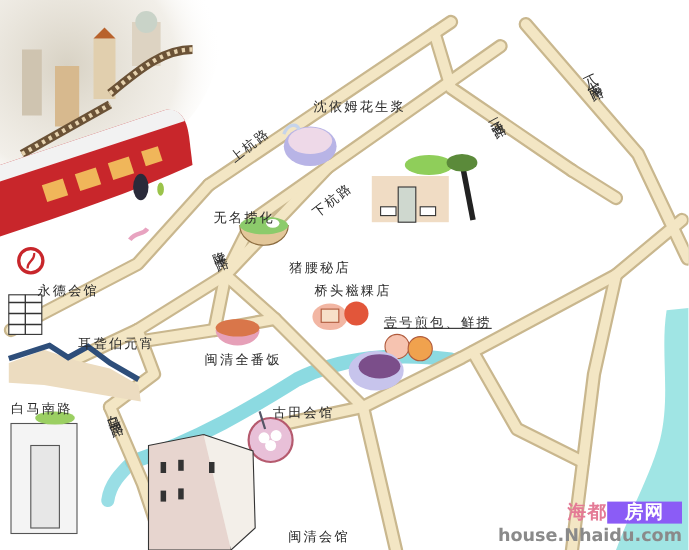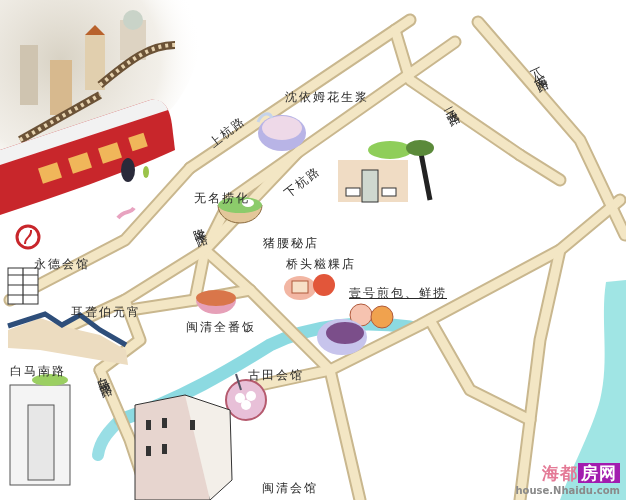--- a/index.html
+++ b/index.html
@@ -3,22 +3,22 @@
 <meta charset="utf-8">
 <style>
   html, body { margin: 0; padding: 0; background: #ffffff; }
   body { width: 626px; height: 500px; overflow: hidden; position: relative; font-family: "DejaVu Serif", "Liberation Serif", serif; }
   #map { position: absolute; left: 0; top: 0; width: 626px; height: 500px; }
   .lbl { position: absolute; font-size: 12px; color: #2a2a2a; letter-spacing: 2px; white-space: nowrap; line-height: 1; }
   .vlbl { position: absolute; font-size: 12px; color: #2a2a2a; writing-mode: vertical-rl; letter-spacing: 3px; line-height: 1; }
   .rot { transform-origin: left top; }
   .watermark { position: absolute; right: 6px; bottom: 4px; text-align: right; }
   .wm-cn { font-size: 17px; font-weight: bold; color: #e47a96; letter-spacing: 1px; font-family: "DejaVu Sans", sans-serif; }
-  .wm-box { background: #a21caf; color: #fff; padding: 0 3px; text-align: center; }
-  .wm-url { font-size: 10px; color: #8a8a8a; font-family: "DejaVu Sans", sans-serif; font-weight: bold; }
+  .wm-box { background: #8b5cf6; color: #fff; padding: 0 16px; text-align: center; }
+  .wm-url { font-size: 16px; color: #8a8a8a; font-family: "DejaVu Sans", sans-serif; font-weight: bold; }
 </style>
 </head>
 <body>
 
 <svg id="map" viewBox="0 0 626 500" xmlns="http://www.w3.org/2000/svg">
 
   <g>
     <path d="M120 420 C180 400, 230 370, 270 345 C310 325, 360 320, 410 327" fill="none" stroke="#7fd6de" stroke-width="13" stroke-linecap="round" opacity="0.9"></path>
     <path d="M120 420 C110 430, 100 440, 98 455" fill="none" stroke="#7fd6de" stroke-width="12" stroke-linecap="round" opacity="0.8"></path>
     <path d="M606 282 C600 320, 610 360, 600 400 C592 430, 575 460, 560 500 L626 500 L626 280 Z" fill="#8fe0df" opacity="0.85"></path>

